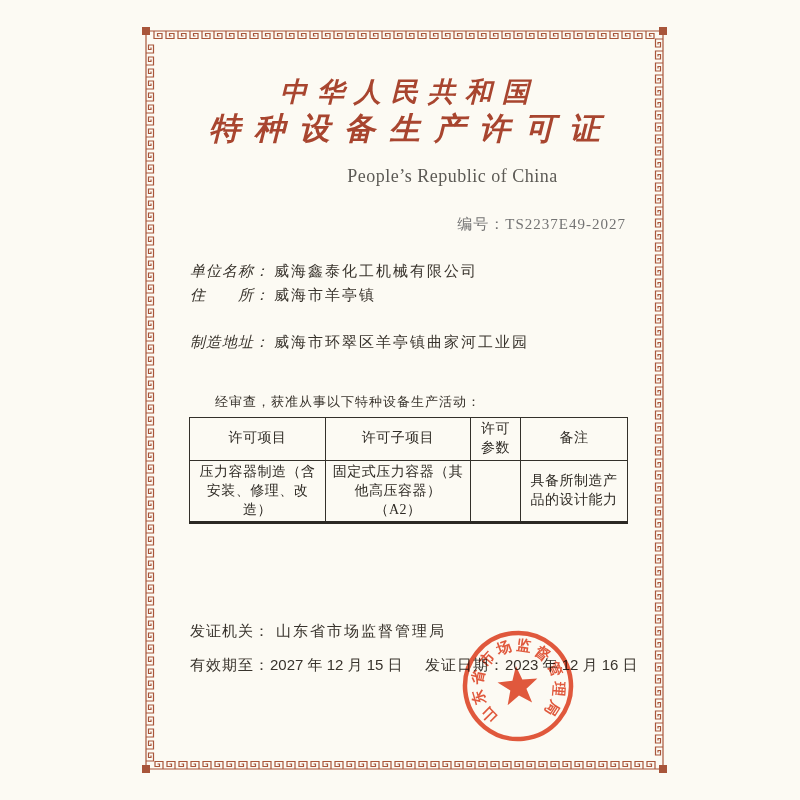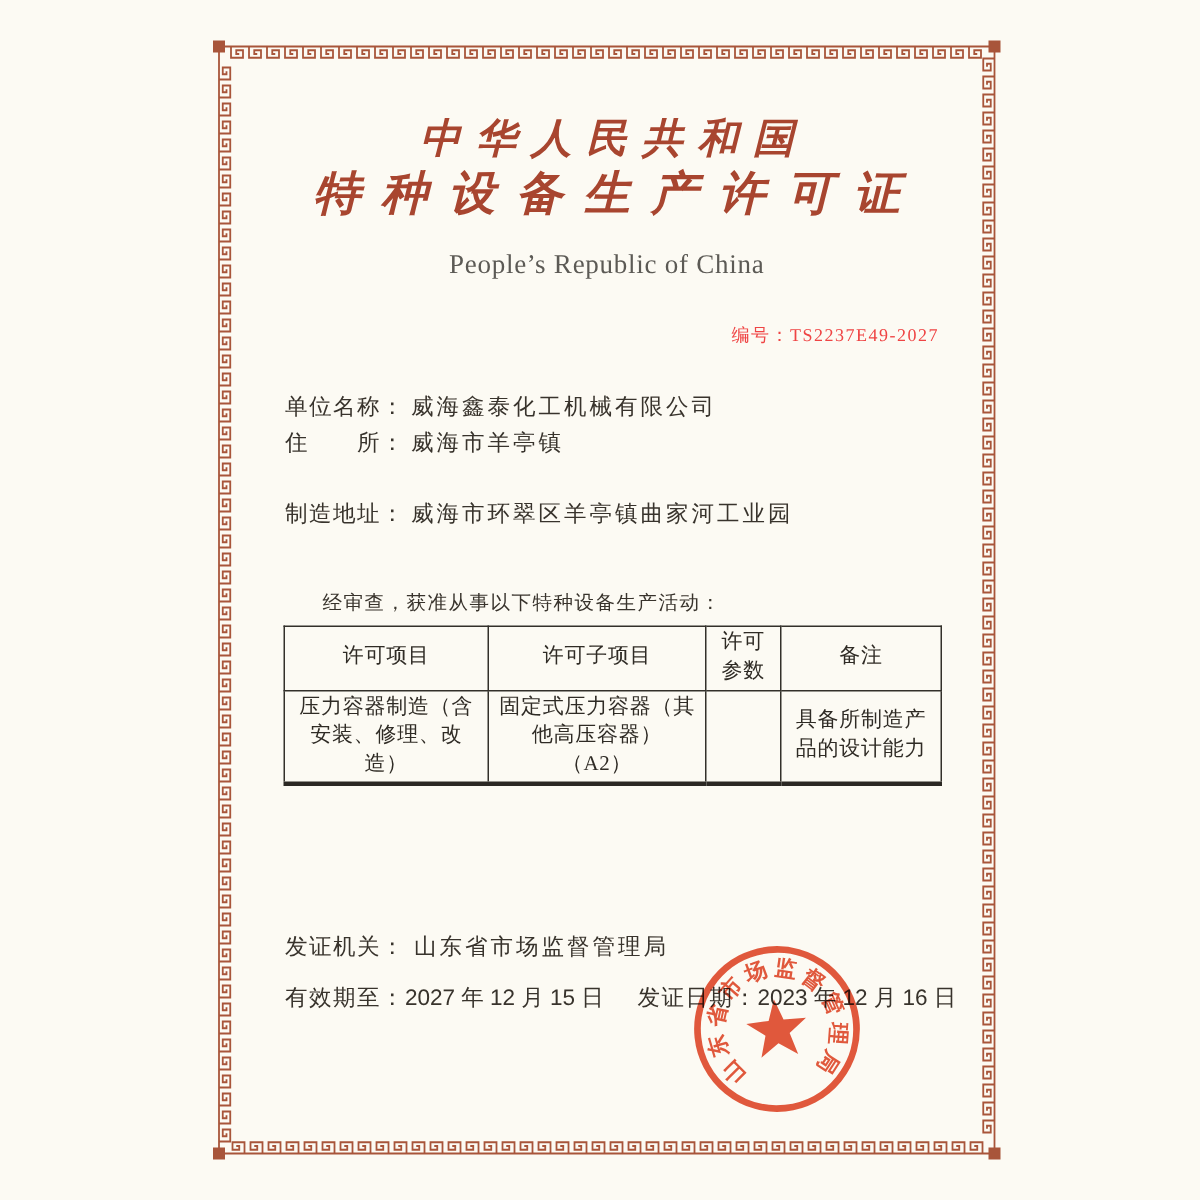--- a/index.html
+++ b/index.html
@@ -7,24 +7,24 @@
     position:relative;width:800px;height:800px;background:#fcfaf3;
     font-family:"Liberation Serif","DejaVu Serif",serif;color:#38332c;overflow:hidden;
   }
   #border-svg{position:absolute;left:0;top:0;width:800px;height:800px;}
   .abs{position:absolute;}
   .title-zh{left:146px;width:517px;text-align:center;font-weight:bold;color:#a8452f;font-style:italic;}
   .title-zh.l1{top:74px;font-size:27px;letter-spacing:10px;text-indent:10px;}
   .title-zh.l2{top:108px;font-size:31px;letter-spacing:14px;text-indent:14px;}
   .title-en{left:146px;width:517px;text-align:center;color:#5c5a55;font-size:18px;letter-spacing:.5px;}
   .title-en.l1{top:142px;}
-  .title-en.l2{top:166px;}
-  .lic{top:215px;left:146px;width:480px;text-align:right;font-size:12px;color:#ef4444;letter-spacing:1px;}
+  .title-en.l2{top:166px;padding-left:48px;}
+  .lic{top:215px;left:146px;width:480px;text-align:right;font-size:15px;color:#737373;letter-spacing:1px;}
   .field{left:190px;width:440px;font-size:15px;}
-  .field .flabel{letter-spacing:1px;}
+  .field .flabel{letter-spacing:1px;font-style:italic;}
   .field .fvalue{margin-left:4px;letter-spacing:2px;}
   .f0{top:262px;} .f1{top:286px;} .f2{top:333px;}
   .note{top:393px;left:215px;font-size:13px;letter-spacing:1px;}
   table.lic-table{
     position:absolute;left:189px;top:417px;width:438px;
     border-collapse:collapse;table-layout:fixed;
     font-size:14px;color:#2f2b25;
   }
   table.lic-table td{
     border:1.5px solid #33302a;text-align:center;vertical-align:middle;

